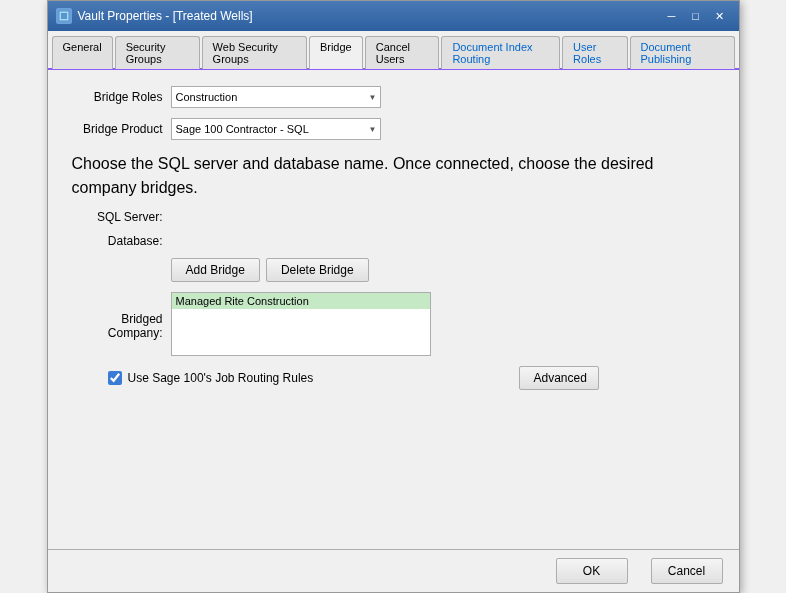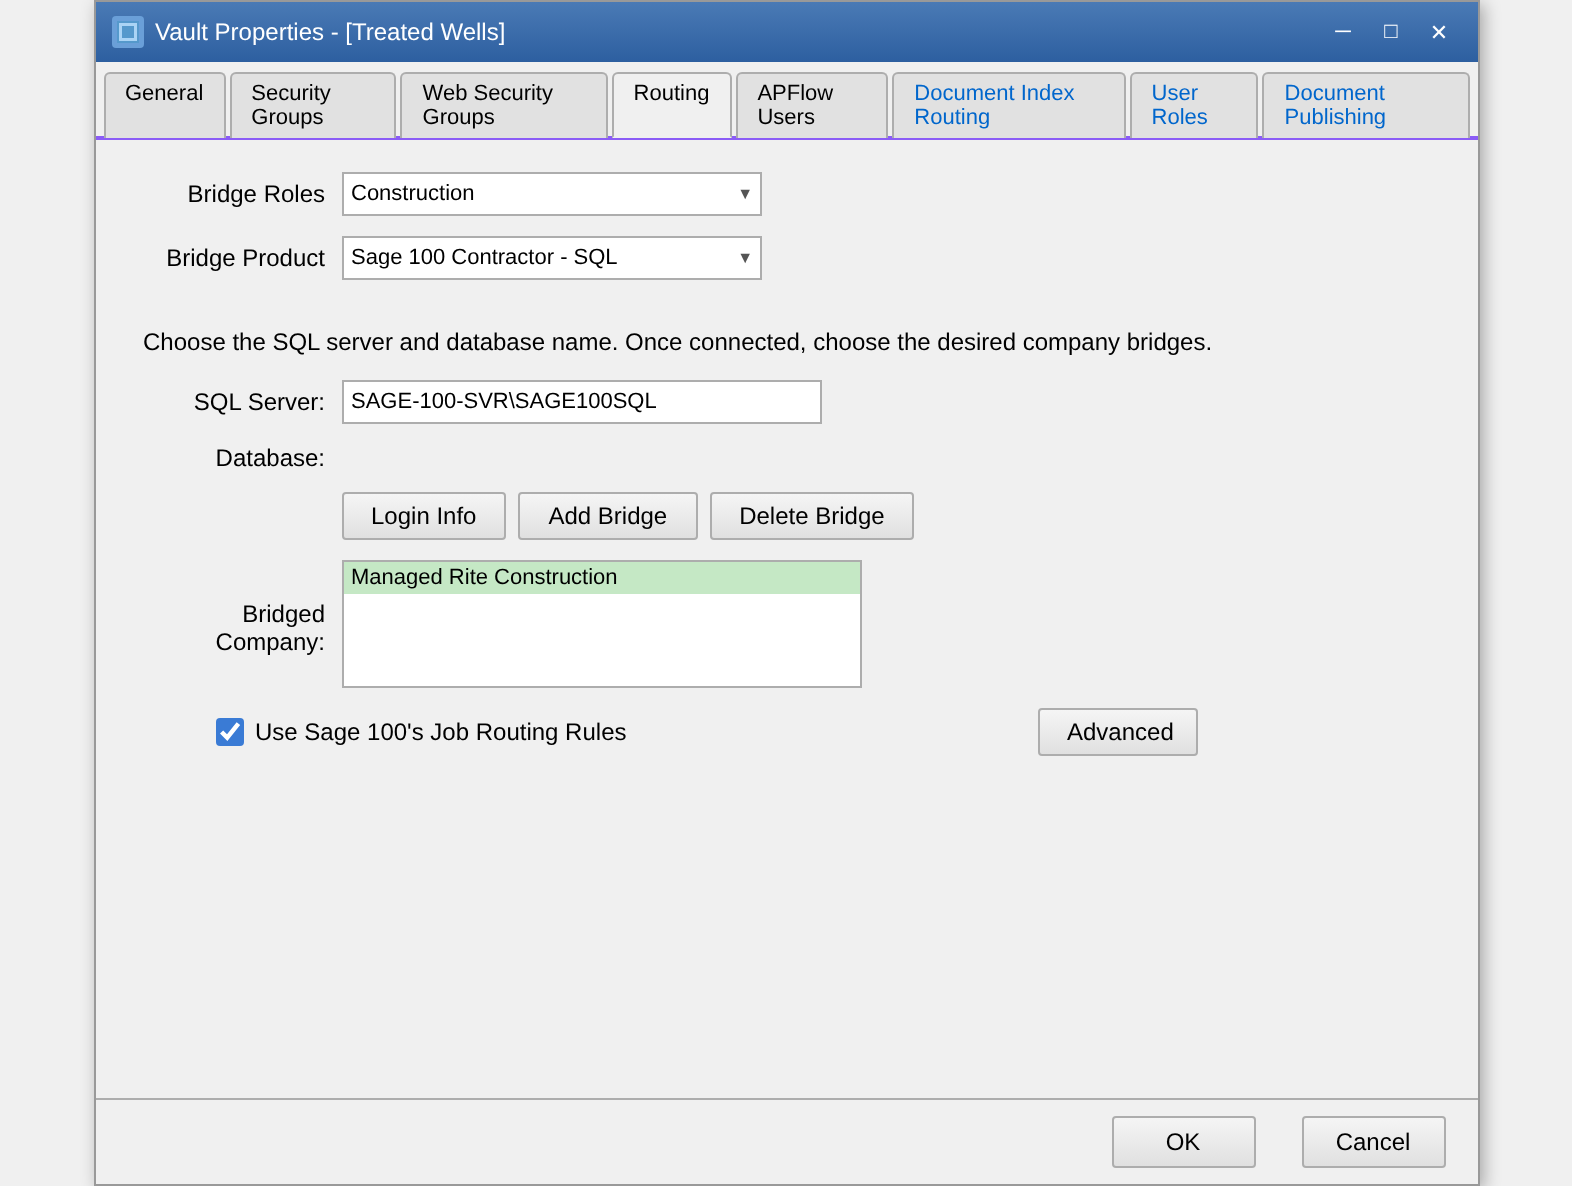--- a/index.html
+++ b/index.html
@@ -134,25 +134,25 @@
       position: absolute;
       right: 4px;
       top: 50%;
       transform: translateY(-50%);
       font-size: 8px;
       pointer-events: none;
       color: #555;
     }
 
     .description-text {
-      font-size: 12px;
+      font-size: 16px;
       color: #000;
       line-height: 1.5;
       padding-left: 4px;
-      margin-top: 12px;
+      margin-top: 2px;
     }
 
     .form-input {
       width: 240px;
       height: 22px;
       border: 1px solid #adadad;
       background: white;
       font-size: 11px;
       padding: 1px 4px;
     }
@@ -251,22 +251,22 @@
       <button class="title-bar-btn">─</button>
       <button class="title-bar-btn">□</button>
       <button class="title-bar-btn close">✕</button>
     </div>
   </div>
 
   <div class="tab-bar">
     <div class="tab">General</div>
     <div class="tab">Security Groups</div>
     <div class="tab">Web Security Groups</div>
-    <div class="tab active">Routing</div>
-    <div class="tab">APFlow Users</div>
+    <div class="tab active">Bridge</div>
+    <div class="tab">Cancel Users</div>
     <div class="tab blue">Document Index Routing</div>
     <div class="tab blue">User Roles</div>
     <div class="tab blue">Document Publishing</div>
   </div>
 
   <div class="content">
 
     <div class="form-row">
       <span class="form-label">Bridge Roles</span>
       <div class="select-wrapper">
@@ -287,29 +287,27 @@
           <option>Other</option>
         </select>
       </div>
     </div>
 
     <div class="description-text">Choose the SQL server and database name.  Once connected, choose the
 desired company bridges.</div>
 
     <div class="form-row">
       <span class="form-label">SQL Server:</span>
-      <input class="form-input" type="text" value="SAGE-100-SVR\SAGE100SQL" style="">
     </div>
 
     <div class="form-row">
       <span class="form-label">Database:</span>
     </div>
 
     <div class="btn-row">
-      <button class="btn">Login Info</button>
       <button class="btn">Add Bridge</button>
       <button class="btn">Delete Bridge</button>
     </div>
 
     <div class="bridged-company-row">
       <span class="bridged-company-label">Bridged Company:</span>
       <div class="bridged-company-list">
         <div class="bridged-company-item">Managed Rite Construction</div>
       </div>
     </div>

